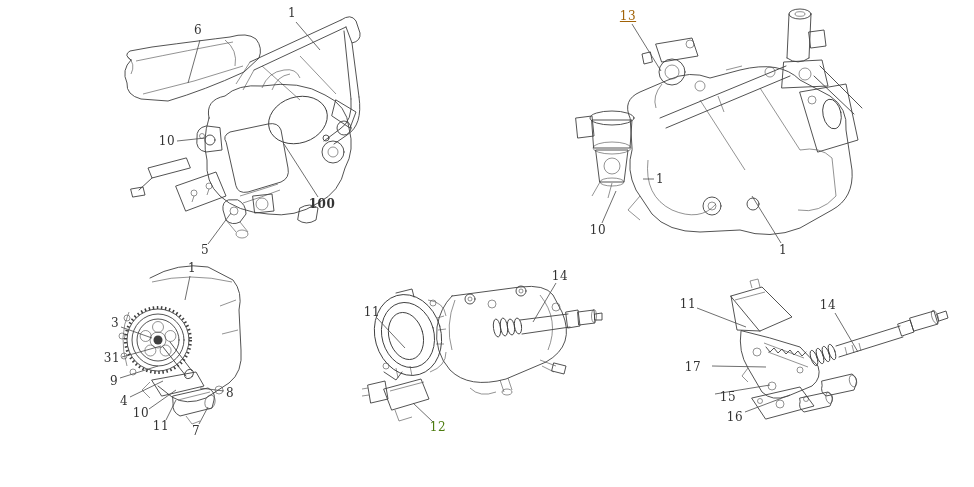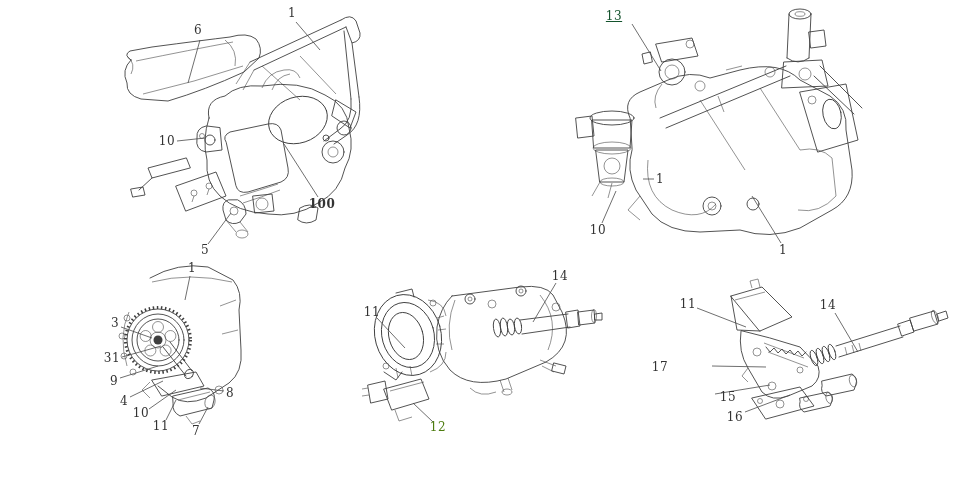--- a/index.html
+++ b/index.html
@@ -263,36 +263,36 @@
       <line x1="715" y1="394" x2="770" y2="385" class="leader"></line>
       <line x1="745" y1="412" x2="790" y2="395" class="leader"></line>
     </svg>
 
   <div id="label-layer">
       <span class="callout" style="left: 198px; top: 30px; color: rgb(51, 51, 51);">6</span>
       <span class="callout" style="left: 292px; top: 13px; color: rgb(51, 51, 51);">1</span>
       <span class="callout" style="left: 167px; top: 141px; color: rgb(51, 51, 51);">10</span>
       <span class="callout" style="left: 322px; top: 204px; color: rgb(51, 51, 51); font-weight: bold;">100</span>
       <span class="callout" style="left: 205px; top: 250px; color: rgb(51, 51, 51);">5</span>
-      <span class="callout" style="left: 614px; top: 16px; color: #14532d; text-decoration: underline;">13</span>
+      <span class="callout" style="left: 628px; top: 16px; color: #a16207; text-decoration: underline;">13</span>
       <span class="callout" style="left: 598px; top: 230px; color: rgb(51, 51, 51);">10</span>
       <span class="callout" style="left: 783px; top: 250px; color: rgb(51, 51, 51);">1</span>
       <span class="callout" style="left: 660px; top: 179px; color: rgb(51, 51, 51);">1</span>
       <span class="callout" style="left: 192px; top: 268px; color: rgb(51, 51, 51);">1</span>
       <span class="callout" style="left: 115px; top: 323px; color: rgb(51, 51, 51);">3</span>
       <span class="callout" style="left: 112px; top: 358px; color: rgb(51, 51, 51); text-align: right;">31</span>
       <span class="callout" style="left: 114px; top: 381px; color: rgb(51, 51, 51);">9</span>
       <span class="callout" style="left: 124px; top: 401px; color: rgb(51, 51, 51);">4</span>
       <span class="callout" style="left: 141px; top: 413px; color: rgb(51, 51, 51);">10</span>
       <span class="callout" style="left: 161px; top: 426px; color: rgb(51, 51, 51);">11</span>
       <span class="callout" style="left: 196px; top: 431px; color: rgb(51, 51, 51);">7</span>
       <span class="callout" style="left: 230px; top: 393px; color: rgb(51, 51, 51);">8</span>
       <span class="callout" style="left: 372px; top: 312px; color: rgb(51, 51, 51);">11</span>
       <span class="callout" style="left: 560px; top: 276px; color: rgb(51, 51, 51);">14</span>
       <span class="callout" style="left: 438px; top: 427px; color: #4d7c0f;">12</span>
       <span class="callout" style="left: 688px; top: 304px; color: rgb(51, 51, 51);">11</span>
       <span class="callout" style="left: 828px; top: 305px; color: rgb(51, 51, 51);">14</span>
-      <span class="callout" style="left: 660px; top: 367px; color: rgb(51, 51, 51);">17</span>
+      <span class="callout" style="left: 693px; top: 367px; color: rgb(51, 51, 51);">17</span>
       <span class="callout" style="left: 704px; top: 397px; color: rgb(51, 51, 51); margin-left: 24px;">15</span>
       <span class="callout" style="left: 735px; top: 417px; color: rgb(51, 51, 51);">16</span>
     </div>
 
 </div>
 
 </body></html>

